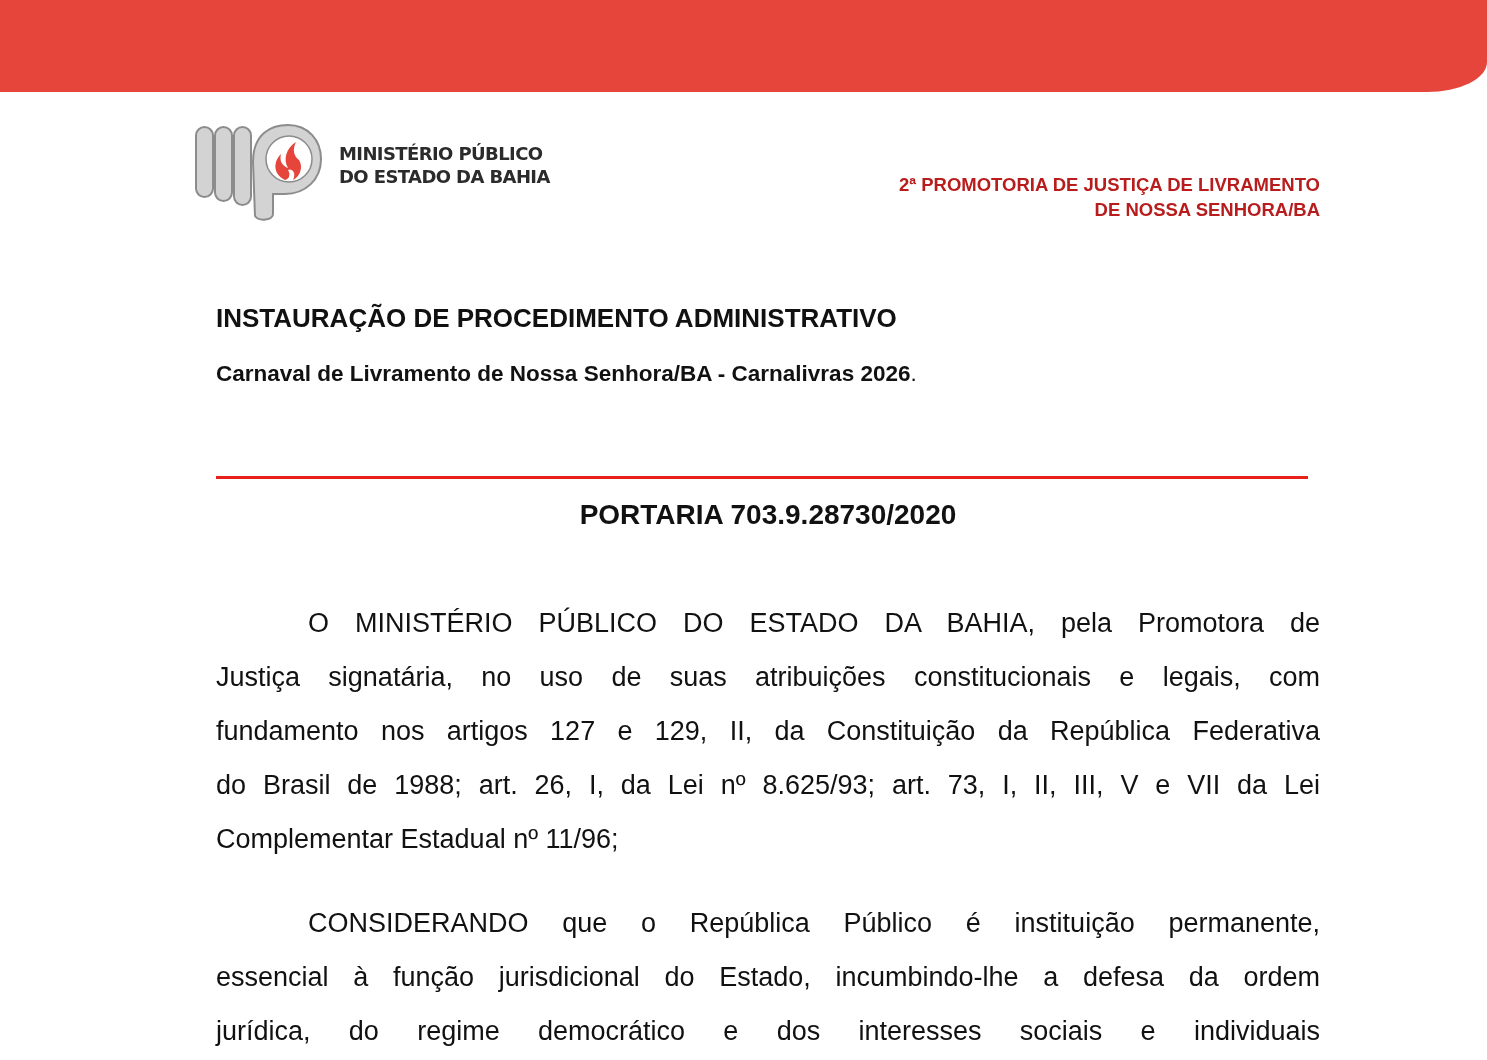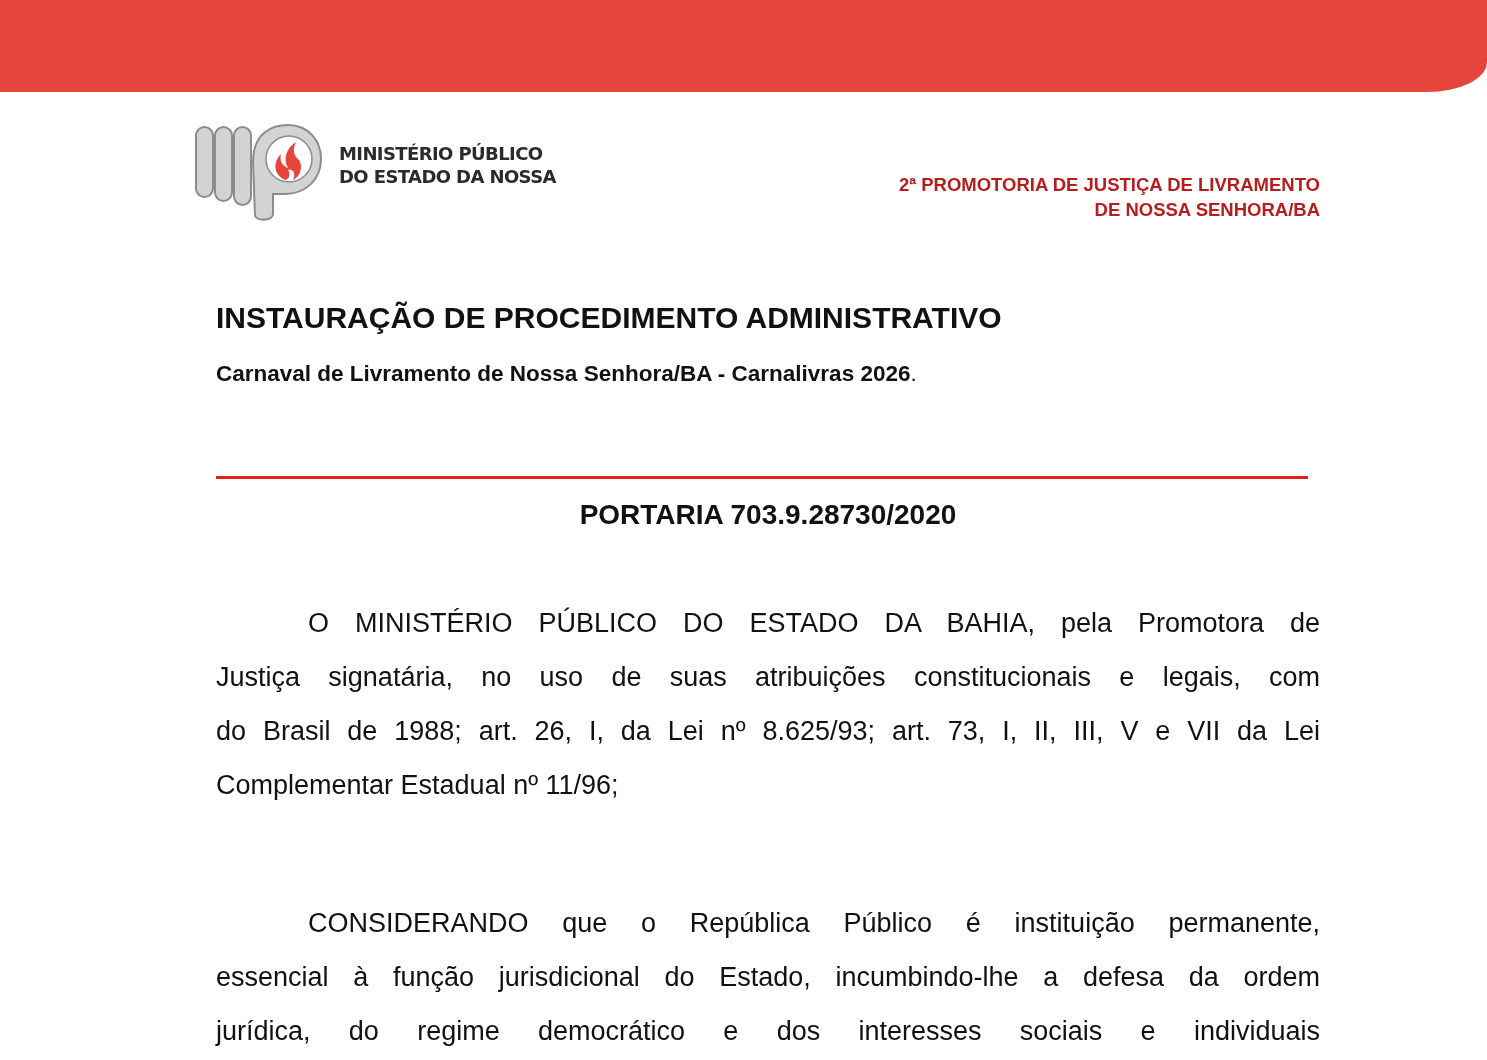--- a/index.html
+++ b/index.html
@@ -56,21 +56,21 @@
     }
     .promotoria div { white-space: nowrap; }
     .content {
       position: absolute;
       left: 216px;
       width: 1104px;
     }
     .doc-heading {
       top: 300px;
       font-weight: bold;
-      font-size: 30px;
+      font-size: 26px;
       line-height: 36px;
       white-space: nowrap;
     }
     .summary {
       top: 351px;
       font-size: 22.5px;
       line-height: 46px;
       text-align: justify;
       text-align-last: left;
     }
@@ -134,41 +134,42 @@
     </g>
     <circle cx="96" cy="37" r="23" fill="#ffffff" stroke="#8C8C8C" stroke-width="1.5"></circle>
     <g fill="#E5453A">
       <path d="M92 58 C80 52, 80 40, 88 32 C86 40, 90 44, 95 46 C90 38, 93 26, 103 20 C99 28, 101 34, 106 38 C110 44, 108 54, 100 58 C104 50, 98 46, 95 48 C98 53, 96 57, 92 58 Z"></path>
     </g>
   </svg>
 </div>
 
 <div class="logo-text">
   <div>MINISTÉRIO PÚBLICO</div>
-  <div>DO ESTADO DA NOSSA</div>
+  <div>DO ESTADO DA BAHIA</div>
 </div>
 
 <div class="promotoria">
   <div>2ª PROMOTORIA DE JUSTIÇA DE LIVRAMENTO</div>
   <div>DE NOSSA SENHORA/BA</div>
 </div>
 
 <div class="content doc-heading">INSTAURAÇÃO DE PROCEDIMENTO ADMINISTRATIVO</div>
 
 <div class="content summary">
   <b>Carnaval de Livramento de Nossa Senhora/BA - Carnalivras 2026</b><span>.</span>
 </div>
 
 <div class="red-rule"></div>
 
 <div class="portaria">PORTARIA 703.9.28730/2020</div>
 
 <div class="content paragraph p1">
   <span class="jl first"><b>O MINISTÉRIO PÚBLICO DO ESTADO DA BAHIA</b><span>, pela Promotora de</span></span>
   <span class="jl">Justiça signatária, no uso de suas atribuições constitucionais e legais, com</span>
+  <span class="jl">fundamento nos artigos 127 e 129, II, da Constituição da República Federativa</span>
   <span class="jl">do Brasil de 1988; art. 26, I, da Lei nº 8.625/93; art. 73, I, II, III, V e VII da Lei</span>
   <span class="jl last">Complementar Estadual nº 11/96;</span>
 </div>
 
 <div class="content paragraph p2">
   <span class="jl first"><b>CONSIDERANDO</b><span> que o República Público é instituição permanente,</span></span>
   <span class="jl">essencial à função jurisdicional do Estado, incumbindo-lhe a defesa da ordem</span>
   <span class="jl">jurídica, do regime democrático e dos interesses sociais e individuais</span>
 </div>
 

